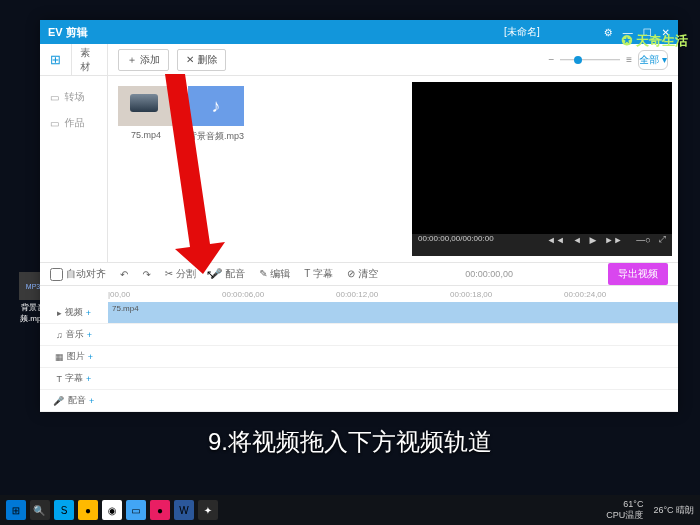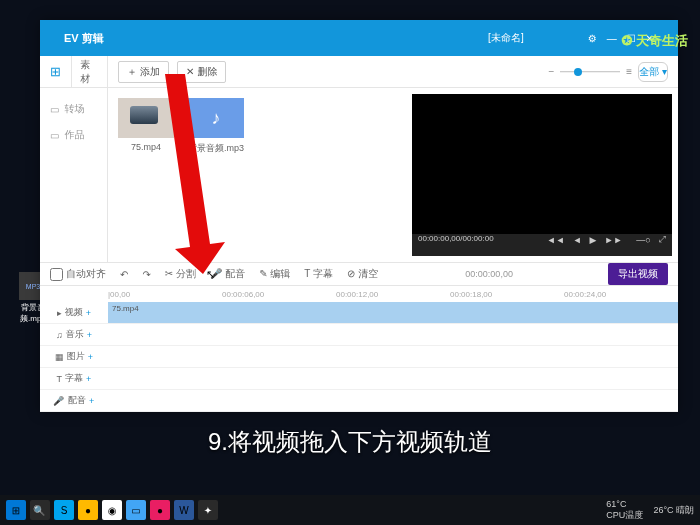--- a/index.html
+++ b/index.html
@@ -2,21 +2,21 @@
 <html><head>
 <meta charset="utf-8">
 <style>
 *{margin:0;padding:0;box-sizing:border-box;font-family:"Microsoft YaHei",sans-serif}
 body{width:700px;height:525px;background:#0a0f1a;position:relative;overflow:hidden}
 .desktop-icon{position:absolute;left:15px;top:272px;width:36px;text-align:center;color:#fff;font-size:8px}
 .desktop-icon .ico{width:28px;height:28px;background:#3a3a3a;margin:0 auto 2px;display:flex;align-items:center;justify-content:center;font-size:7px;color:#8ab4ff}
 .watermark{position:absolute;right:12px;top:32px;color:#bef264;font-size:13px;font-weight:bold;z-index:20}
 .watermark::before{content:"✪ "}
 .app{position:absolute;left:40px;top:20px;width:638px;height:392px;background:#fff;box-shadow:0 0 12px rgba(0,0,0,.4);display:flex;flex-direction:column}
-.titlebar{height:36px;background:#1296db;display:flex;align-items:center;color:#fff;font-size:11px;padding:0 24px}
+.titlebar{height:24px;background:#1296db;display:flex;align-items:center;color:#fff;font-size:11px;padding:0 8px}
 .titlebar .logo{font-weight:bold;margin-right:14px}
 .titlebar .menu{display:flex;gap:14px;font-size:10px}
 .titlebar .doc{margin-left:auto;margin-right:64px;font-size:10px}
 .titlebar .winbtns{display:flex;gap:10px;font-size:10px}
 .winbtns span{cursor:pointer}
 .toprow{height:32px;display:flex;align-items:center;border-bottom:1px solid #e5e5e5;font-size:10px}
 .leftcol{width:68px;border-right:1px solid #e5e5e5;height:100%}
 .tabcol{display:flex;height:100%}
 .tabcol .tab{width:34px;display:flex;align-items:center;justify-content:center;color:#1296db;font-size:13px}
 .tabcol .tab.active{background:#fff;border-right:1px solid #e5e5e5}
@@ -35,39 +35,39 @@
 .thumb .img{width:56px;height:40px;background:#d8d0c8;margin-bottom:4px;position:relative;overflow:hidden}
 .thumb .img.audio{background:#6a9de8;display:flex;align-items:center;justify-content:center;color:#fff;font-size:18px}
 .thumb .img.vid::after{content:"";position:absolute;left:12px;top:8px;width:28px;height:18px;background:linear-gradient(#7a8a9a,#2a3a4a);border-radius:3px}
 .preview{width:260px;background:#000;margin:6px 6px 6px 0;display:flex;flex-direction:column}
 .preview .screen{flex:1}
 .preview .ctrl{height:22px;background:#222;display:flex;align-items:flex-start;padding:0 6px;color:#ccc;font-size:8px;gap:8px}
 .preview .ctrl .pbtns{margin-left:auto;display:flex;gap:8px;font-size:9px;align-items:center}
 .preview .ctrl .pbtns span{cursor:pointer}
 .toolrow{height:24px;border-top:1px solid #e5e5e5;border-bottom:1px solid #e5e5e5;display:flex;align-items:center;font-size:10px;color:#666;padding:0 10px;gap:14px}
 .toolrow .chk{display:flex;align-items:center;gap:3px}
-.toolrow .exp{margin-left:auto;background:#4c1d95;color:#fff;padding:4px 10px;border-radius:2px;cursor:pointer}
+.toolrow .exp{margin-left:auto;background:#d946ef;color:#fff;padding:4px 10px;border-radius:2px;cursor:pointer}
 .toolrow .time{color:#999;font-size:9px;margin-right:8px}
 .timeline{flex:0 0 126px;display:flex;flex-direction:column;overflow:hidden}
 .ruler{height:16px;display:flex;font-size:8px;color:#aaa;padding-left:68px;align-items:center}
 .ruler span{flex:1}
 .tracks{flex:1;overflow:hidden}
 .track{height:22px;display:flex;align-items:center;border-bottom:1px solid #f0f0f0}
 .track .lbl{width:68px;font-size:9px;color:#666;display:flex;align-items:center;justify-content:center;gap:3px}
 .track .lbl .plus{color:#1296db}
 .track .lane{flex:1;height:100%;position:relative}
 .track.video .lane{background:#7fb8e8}
 .track .clip{position:absolute;left:0;top:0;height:100%;background:#a8d0f0;font-size:8px;color:#555;padding:2px 4px;width:100%}
 .arrow{position:absolute;left:155px;top:74px;width:70px;height:200px;z-index:15;pointer-events:none}
 .arrow svg{width:100%;height:100%}
 .cursor{position:absolute;left:206px;top:268px;z-index:16;font-size:11px;pointer-events:none}
 .caption{position:absolute;left:0;right:0;top:426px;text-align:center;color:#fff;font-size:24px;text-shadow:0 1px 3px #000}
 .taskbar{position:absolute;left:0;right:0;bottom:0;height:30px;background:#101318;display:flex;align-items:center;padding:0 6px;gap:4px}
 .taskbar .tico{width:20px;height:20px;border-radius:2px;display:flex;align-items:center;justify-content:center;font-size:10px}
-.taskbar .sys{margin-left:auto;color:#ccc;font-size:9px;line-height:1.2;display:flex;align-items:center;gap:10px}
+.taskbar .sys{margin-left:auto;color:#ccc;font-size:9px;text-align:right;line-height:1.2;display:flex;align-items:center;gap:10px}
 </style>
 </head>
 <body>
 
 <div class="desktop-icon">
   <div class="ico">MP3</div>
   <div>背景音频.mp3</div>
 </div>
 
 <div class="watermark">天奇生活</div>

